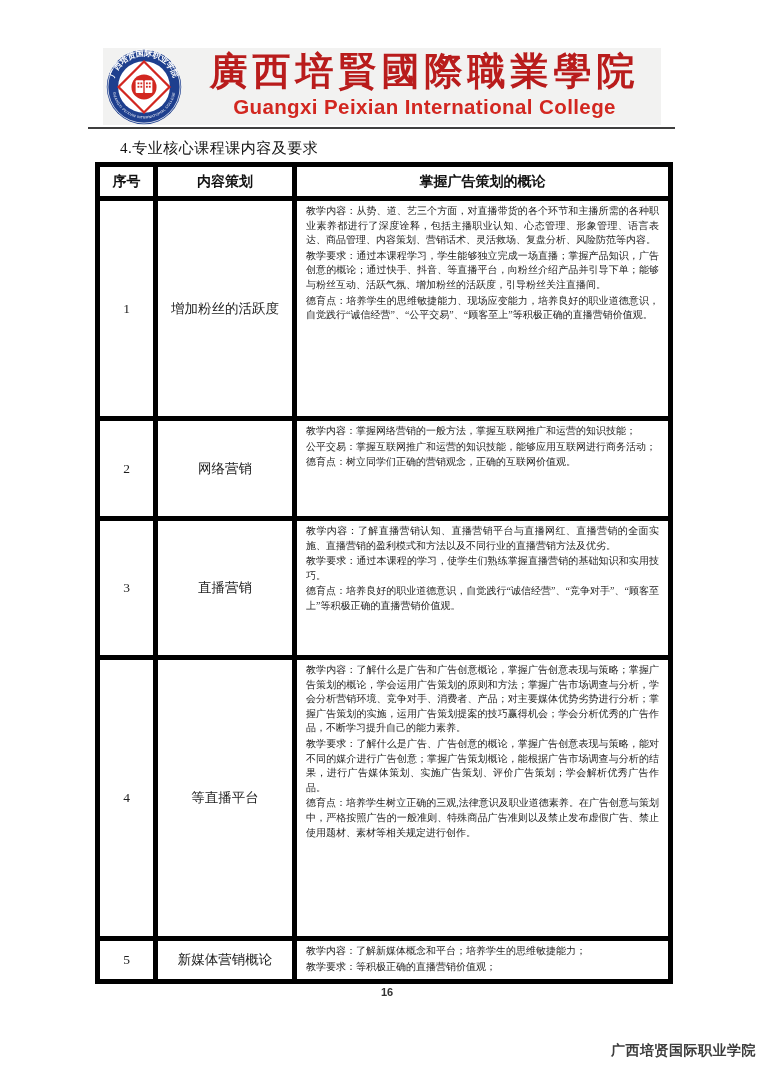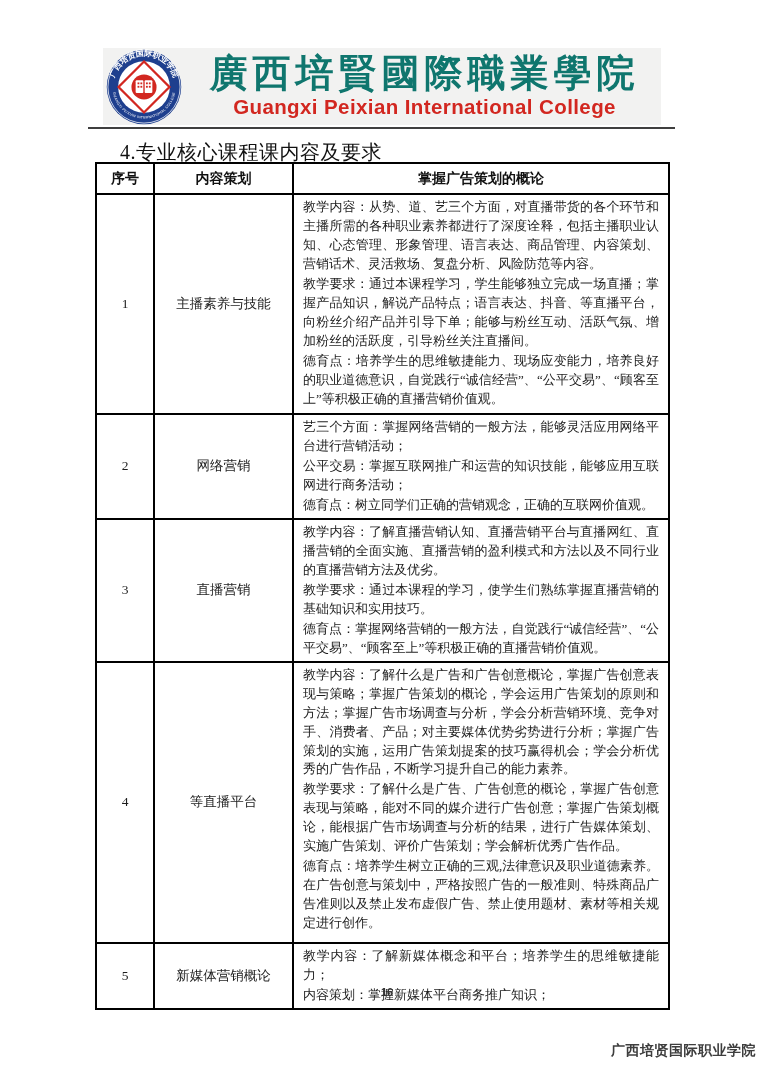--- a/index.html
+++ b/index.html
@@ -11,54 +11,54 @@
   }
   
   .header-band {
     position:absolute; left:103px; top:48px; width:558px; height:77px;
     background:#f2f2f1; display:flex; align-items:center;
   }
   .logo-wrap { width:76px; height:76px; margin-left:3px; flex:0 0 auto; }
   .title-block { flex:1; text-align:center; margin-left:6px; }
   .cn-title {
     font-size:38px; font-weight:bold; letter-spacing:5px;
-    color:#0f766e; line-height:1.05; white-space:nowrap;
-    font-family:Liberation Serif, serif;
+    color:#b91c1c; line-height:1.05; white-space:nowrap;
+    font-family:Liberation Mono, monospace;
   }
   .en-title {
     font-size:20.5px; font-weight:bold; letter-spacing:0.4px;
     color:#d22720; line-height:1.1; margin-top:2px; white-space:nowrap;
     font-family:"Liberation Sans","DejaVu Sans",sans-serif;
   }
   .header-rule {
     position:absolute; left:88px; top:127px; width:587px; height:2px;
     background:#3f3f3f;
   }
   
   .section-title {
-    position:absolute; left:120px; top:139px; font-size:20px; color:#111;
+    position:absolute; left:120px; top:139px; font-size:15px; color:#111;
     letter-spacing:0.5px;
   }
   
   table.courses {
     position:absolute; left:95px; top:162px; width:573px;
     border-collapse:collapse; table-layout:fixed;
   }
   table.courses th, table.courses td {
-    border:2px solid #000000;
+    border:5px solid #000000;
   }
   table.courses th {
     height:29px; font-size:14px; font-weight:bold; text-align:center;
     vertical-align:middle; padding:0; color:#111;
   }
   td.num-cell, td.course-cell {
     text-align:center; vertical-align:middle; font-size:13.5px; padding:0 2px;
   }
   td.content-cell {
-    vertical-align:top; padding:2px 9px; font-size:13px;
+    vertical-align:top; padding:2px 9px; font-size:10px;
     text-align:justify; line-height:1.46;
   }
   td.content-cell p { margin:1px 0; }
   tr.r1 { height:220px; }
   tr.r2 { height:100px; }
   tr.r3 { height:139px; }
   tr.r4 { height:281px; }
   tr.r5 { height:43px; }
   
   .page-number {
@@ -128,60 +128,60 @@
     <thead>
       <tr>
         <th>序号</th>
         <th>内容策划</th>
         <th>掌握广告策划的概论</th>
       </tr>
     </thead>
     <tbody>
       <tr class="r1">
         <td class="num-cell">1</td>
-        <td class="course-cell">主播素养与技能</td>
+        <td class="course-cell">增加粉丝的活跃度</td>
         <td class="content-cell">
           <p>教学内容：从势、道、艺三个方面，对直播带货的各个环节和主播所需的各种职业素养都进行了深度诠释，包括主播职业认知、心态管理、形象管理、语言表达、商品管理、内容策划、营销话术、灵活救场、复盘分析、风险防范等内容。</p>
-          <p>教学要求：通过本课程学习，学生能够独立完成一场直播；掌握产品知识，解说产品特点；语言表达、抖音、等直播平台，向粉丝介绍产品并引导下单；能够与粉丝互动、活跃气氛、增加粉丝的活跃度，引导粉丝关注直播间。</p>
+          <p>教学要求：通过本课程学习，学生能够独立完成一场直播；掌握产品知识，广告创意的概论；通过快手、抖音、等直播平台，向粉丝介绍产品并引导下单；能够与粉丝互动、活跃气氛、增加粉丝的活跃度，引导粉丝关注直播间。</p>
           <p>德育点：培养学生的思维敏捷能力、现场应变能力，培养良好的职业道德意识，自觉践行“诚信经营”、“公平交易”、“顾客至上”等积极正确的直播营销价值观。</p>
         </td>
       </tr>
       <tr class="r2">
         <td class="num-cell">2</td>
         <td class="course-cell">网络营销</td>
         <td class="content-cell">
-          <p>艺三个方面：掌握网络营销的一般方法，能够灵活应用网络平台进行营销活动；</p>
+          <p>教学内容：掌握网络营销的一般方法，掌握互联网推广和运营的知识技能；</p>
           <p>公平交易：掌握互联网推广和运营的知识技能，能够应用互联网进行商务活动；</p>
           <p>德育点：树立同学们正确的营销观念，正确的互联网价值观。</p>
         </td>
       </tr>
       <tr class="r3">
         <td class="num-cell">3</td>
         <td class="course-cell">直播营销</td>
         <td class="content-cell">
           <p>教学内容：了解直播营销认知、直播营销平台与直播网红、直播营销的全面实施、直播营销的盈利模式和方法以及不同行业的直播营销方法及优劣。</p>
           <p>教学要求：通过本课程的学习，使学生们熟练掌握直播营销的基础知识和实用技巧。</p>
-          <p>德育点：掌握网络营销的一般方法，自觉践行“诚信经营”、“公平交易”、“顾客至上”等积极正确的直播营销价值观。</p>
+          <p>德育点：培养良好的职业道德意识，自觉践行“诚信经营”、“竞争对手”、“顾客至上”等积极正确的直播营销价值观。</p>
         </td>
       </tr>
       <tr class="r4">
         <td class="num-cell">4</td>
         <td class="course-cell">等直播平台</td>
         <td class="content-cell">
           <p>教学内容：了解什么是广告和广告创意概论，掌握广告创意表现与策略；掌握广告策划的概论，学会运用广告策划的原则和方法；掌握广告市场调查与分析，学会分析营销环境、竞争对手、消费者、产品；对主要媒体优势劣势进行分析；掌握广告策划的实施，运用广告策划提案的技巧赢得机会；学会分析优秀的广告作品，不断学习提升自己的能力素养。</p>
           <p>教学要求：了解什么是广告、广告创意的概论，掌握广告创意表现与策略，能对不同的媒介进行广告创意；掌握广告策划概论，能根据广告市场调查与分析的结果，进行广告媒体策划、实施广告策划、评价广告策划；学会解析优秀广告作品。</p>
           <p>德育点：培养学生树立正确的三观,法律意识及职业道德素养。在广告创意与策划中，严格按照广告的一般准则、特殊商品广告准则以及禁止发布虚假广告、禁止使用题材、素材等相关规定进行创作。</p>
         </td>
       </tr>
       <tr class="r5">
         <td class="num-cell">5</td>
         <td class="course-cell">新媒体营销概论</td>
         <td class="content-cell">
           <p>教学内容：了解新媒体概念和平台；培养学生的思维敏捷能力；</p>
-          <p>内容策划：掌握新媒体平台商务推广知识；</p>
+          <p>教学要求：等积极正确的直播营销价值观；</p>
         </td>
       </tr>
     </tbody>
   </table>
 
   <div class="page-number">16</div>
   <div class="footer-name">广西培贤国际职业学院</div>
 
 </div>
 

